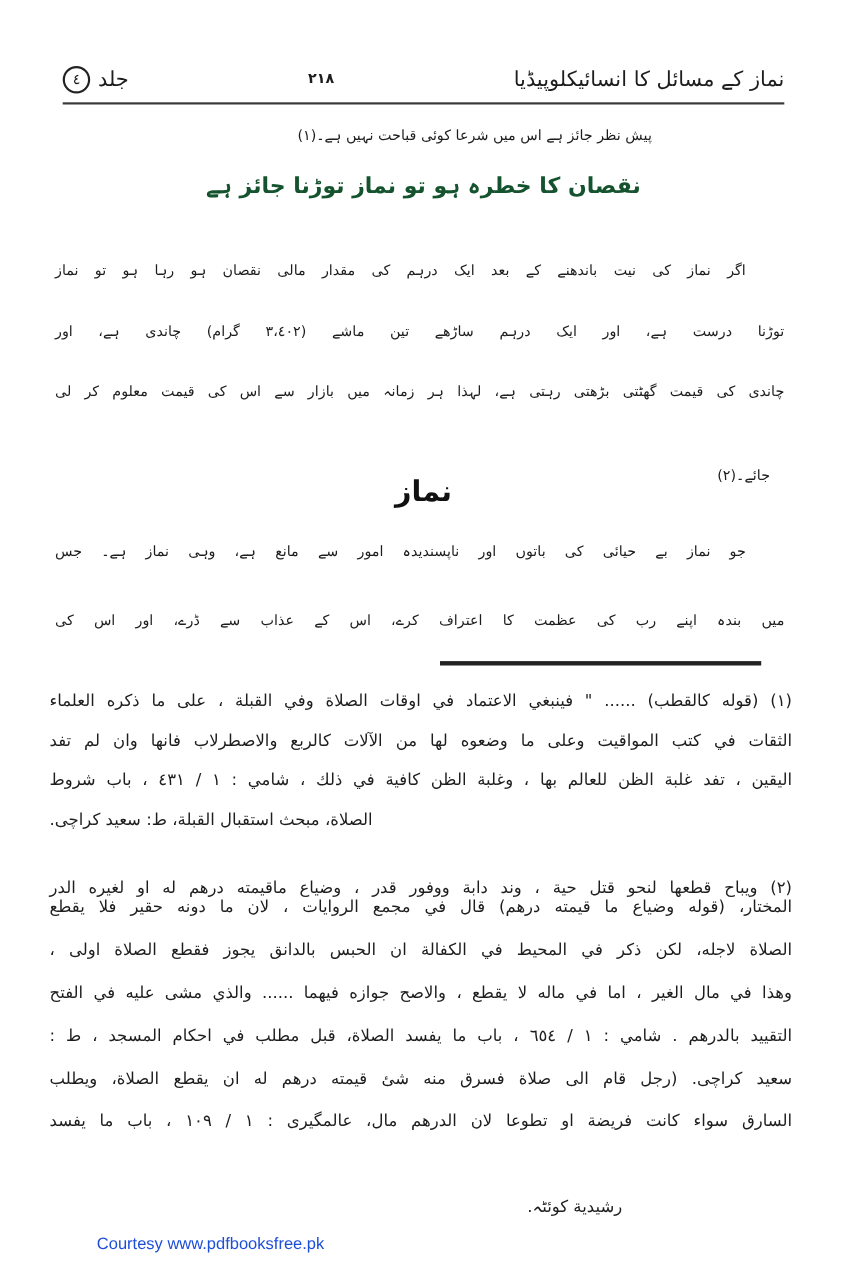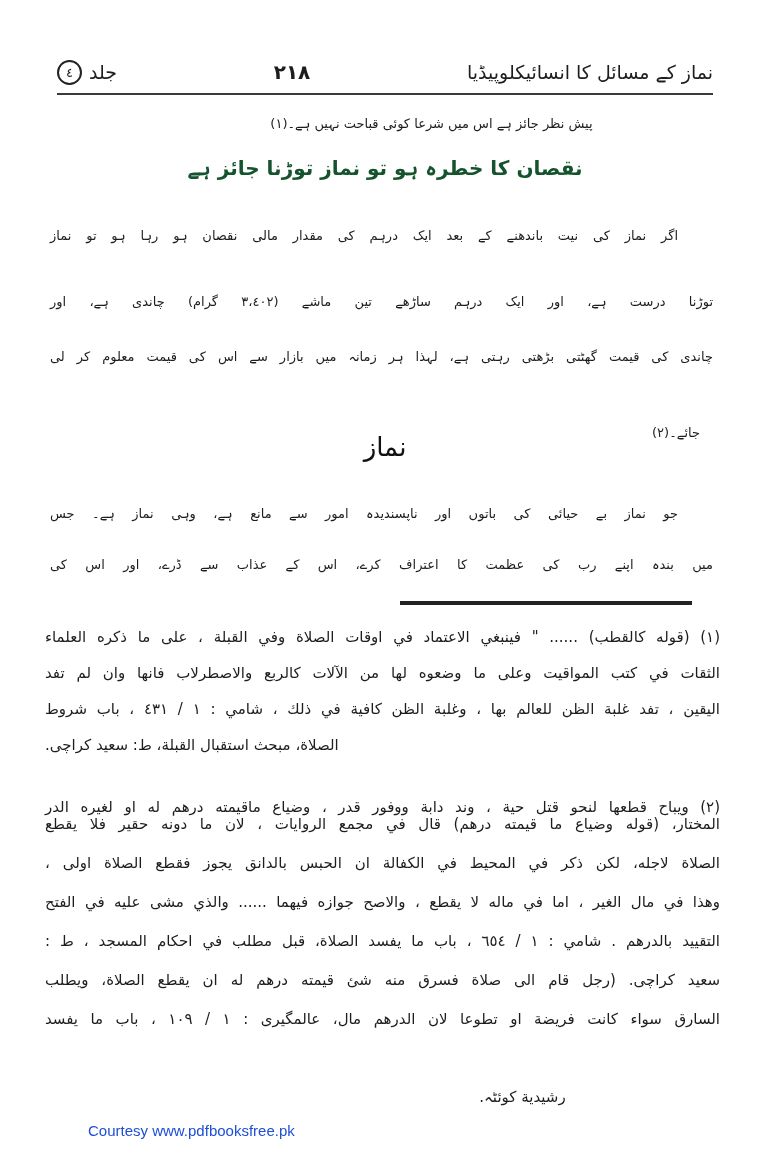--- a/index.html
+++ b/index.html
@@ -12,21 +12,21 @@
     direction:rtl;
     overflow:hidden;
   }
   
   .header{
     position:absolute;top:58px;right:57px;left:57px;
     display:flex;justify-content:space-between;align-items:center;
     font-size:19px;line-height:28px;direction:rtl;
   }
   .book-title{font-size:19px;}
-  .page-number{font-weight:bold;font-size:20px;letter-spacing:1px;}
+  .page-number{font-weight:bold;font-size:13px;letter-spacing:1px;}
   .volume{display:flex;align-items:center;gap:7px;}
   .volume-circle{
     display:inline-flex;align-items:center;justify-content:center;
     width:21px;height:21px;border:2px solid #222;border-radius:50%;
     font-size:13px;line-height:1;
   }
   .header-rule{
     position:absolute;top:93px;right:57px;left:57px;height:2px;background:#3a3a3a;
   }
   
@@ -38,27 +38,27 @@
   }
   .indent{text-indent:35px;}
   .flush-right{text-align:right;text-align-last:right;}
   .intro{top:106px;padding-left:0;padding-right:0;text-align:center;text-align-last:center;padding-left:100px;}
   .h1{
     position:absolute;top:156px;left:0;right:0;
     text-align:center;font-size:20px;font-weight:bold;color:#14532d;
   }
   .h2{
     position:absolute;top:432px;left:0;right:0;
-    text-align:center;font-size:26px;font-weight:normal;color:#111;
+    text-align:center;font-size:26px;font-weight:bold;color:#111;
   }
-  .p1l1{top:218px;}
+  .p1l1{top:229px;}
   .p1l2{top:284px;}
   .p1l3{top:339px;}
   .p1l4{top:415px;right:70px;}
-  .p2l1{top:496px;}
+  .p2l1{top:484px;}
   .p2l2{top:547px;}
   
   .fn-rule{
     position:absolute;top:601px;right:78px;width:292px;height:4px;background:#222;
   }
   .fl{
     position:absolute;right:50px;left:45px;
     font-size:15px;line-height:30px;
     text-align:justify;text-align-last:justify;
     white-space:nowrap;

